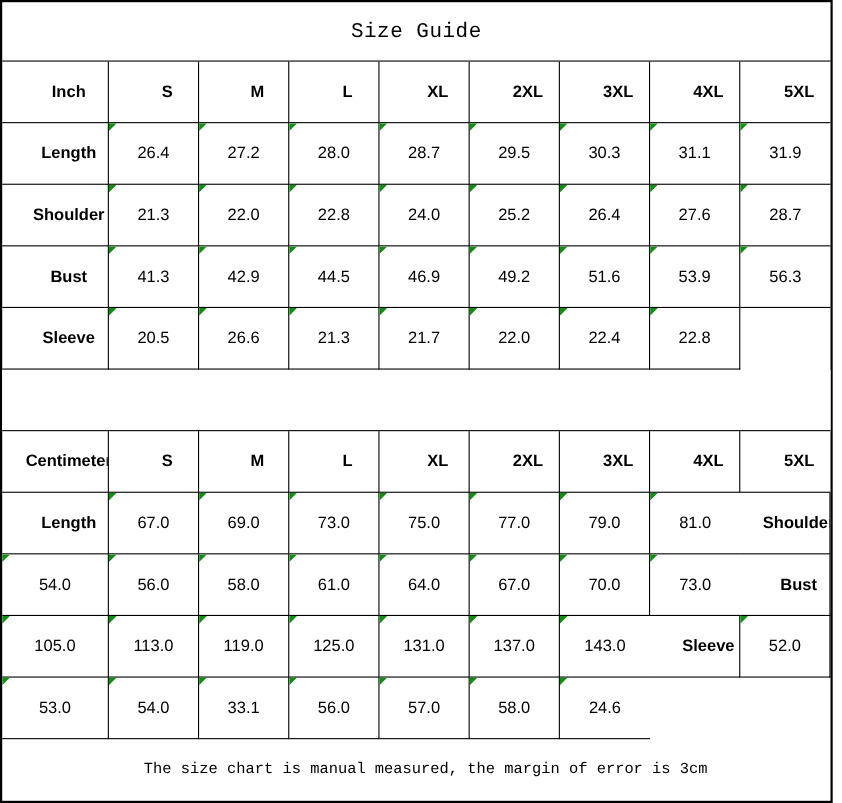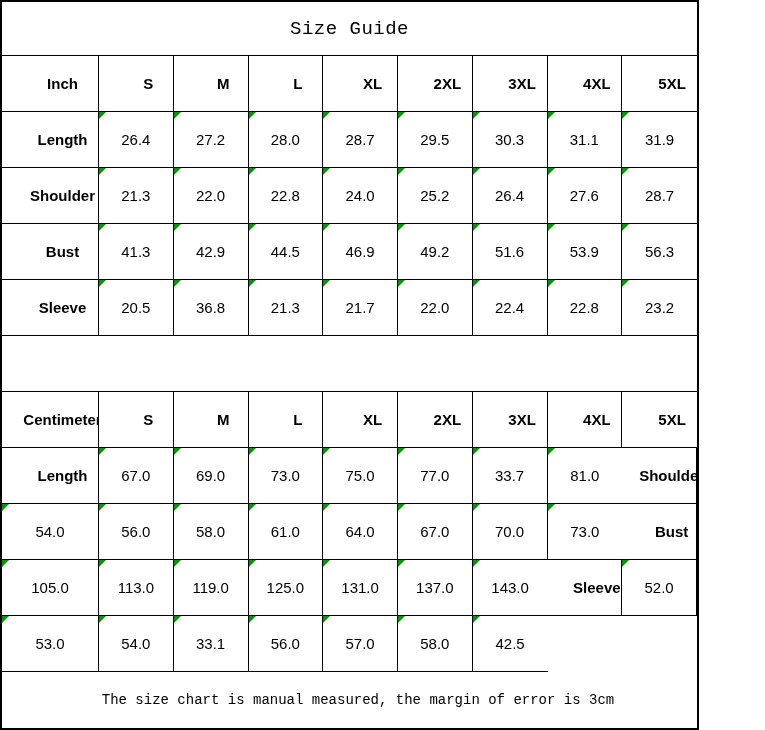--- a/index.html
+++ b/index.html
@@ -1,21 +1,21 @@
 <!DOCTYPE html>
 <html style="--flag: #0f8f0f;"><head>
 <meta charset="utf-8">
 <style>
   html, body {
     margin: 0;
     padding: 0;
     background: #ffffff;
   }
   .guide {
-    width: 699px;
+    width: 757px;
     height: 730px;
     box-sizing: border-box;
     border: 2px solid #000;
     background: #fff;
     color: #000;
     display: grid;
     grid-template-columns: 97px repeat(8, 1fr);
     grid-template-rows: 54px repeat(11, 1fr) 56px;
     font-family: "Liberation Sans", sans-serif;
   }
@@ -180,45 +180,41 @@
       <i class="flag"></i>
       <span>56.3</span>
     </div>
     <div class="c b">Sleeve</div>
     <div class="c v">
       <i class="flag"></i>
       <span>20.5</span>
     </div>
     <div class="c v">
       <i class="flag"></i>
-      <span>36.8</span>
+      <span>26.6</span>
     </div>
     <div class="c v">
       <i class="flag"></i>
       <span>21.3</span>
     </div>
     <div class="c v">
       <i class="flag"></i>
       <span>21.7</span>
     </div>
     <div class="c v">
       <i class="flag"></i>
       <span>22.0</span>
     </div>
     <div class="c v">
       <i class="flag"></i>
       <span>22.4</span>
     </div>
     <div class="c v">
       <i class="flag"></i>
       <span>22.8</span>
-    </div>
-    <div class="c v last">
-      <i class="flag"></i>
-      <span>23.2</span>
     </div>
     <div class="gaprow"></div>
     <div class="c b">Centimeter</div>
     <div class="c b">S</div>
     <div class="c b">M</div>
     <div class="c b">L</div>
     <div class="c b">XL</div>
     <div class="c b">2XL</div>
     <div class="c b">3XL</div>
     <div class="c b">4XL</div>
@@ -239,21 +235,21 @@
     <div class="c v">
       <i class="flag"></i>
       <span>75.0</span>
     </div>
     <div class="c v">
       <i class="flag"></i>
       <span>77.0</span>
     </div>
     <div class="c v">
       <i class="flag"></i>
-      <span>33.7</span>
+      <span>79.0</span>
     </div>
     <div class="c v last">
       <i class="flag"></i>
       <span>81.0</span>
     </div>
     <div class="c b">Shoulder</div>
     <div class="c v">
       <i class="flag"></i>
       <span>54.0</span>
     </div>
@@ -338,16 +334,16 @@
     <div class="c v">
       <i class="flag"></i>
       <span>57.0</span>
     </div>
     <div class="c v">
       <i class="flag"></i>
       <span>58.0</span>
     </div>
     <div class="c v last">
       <i class="flag"></i>
-      <span>42.5</span>
+      <span>24.6</span>
     </div>
     <div class="footer-cell" id="footer-note">The size chart is manual measured, the margin of error is 3cm</div>
 </div>
 
 </body></html>

